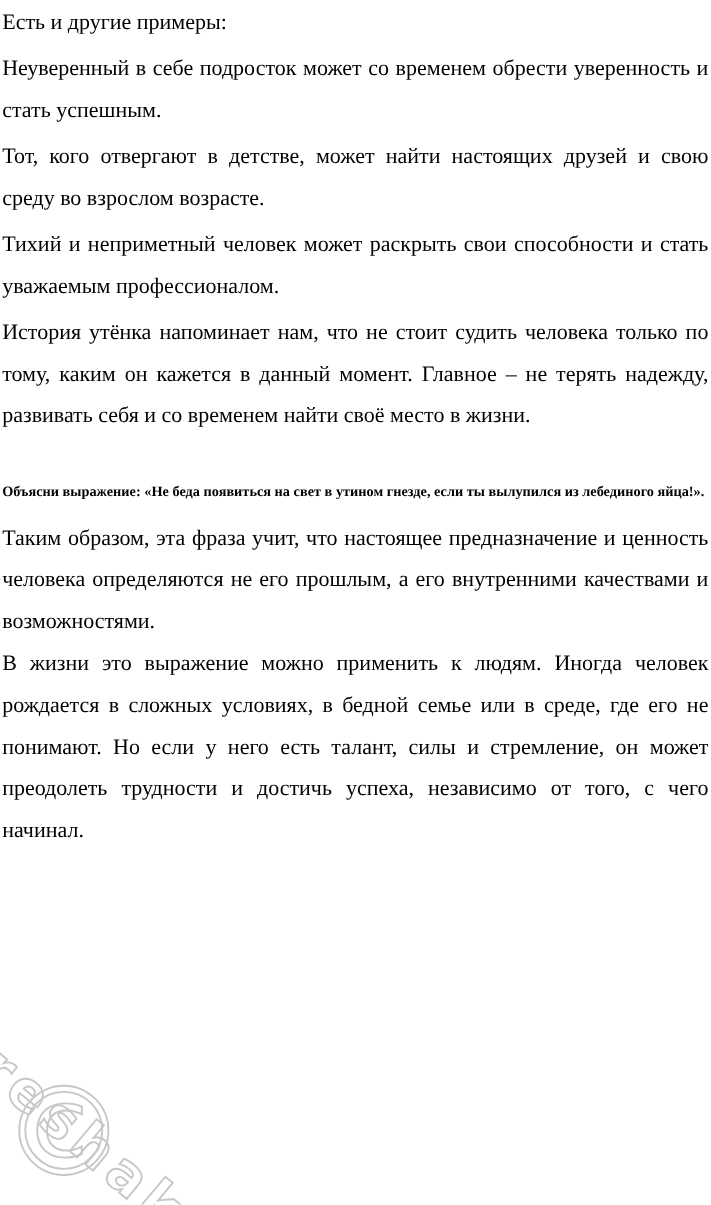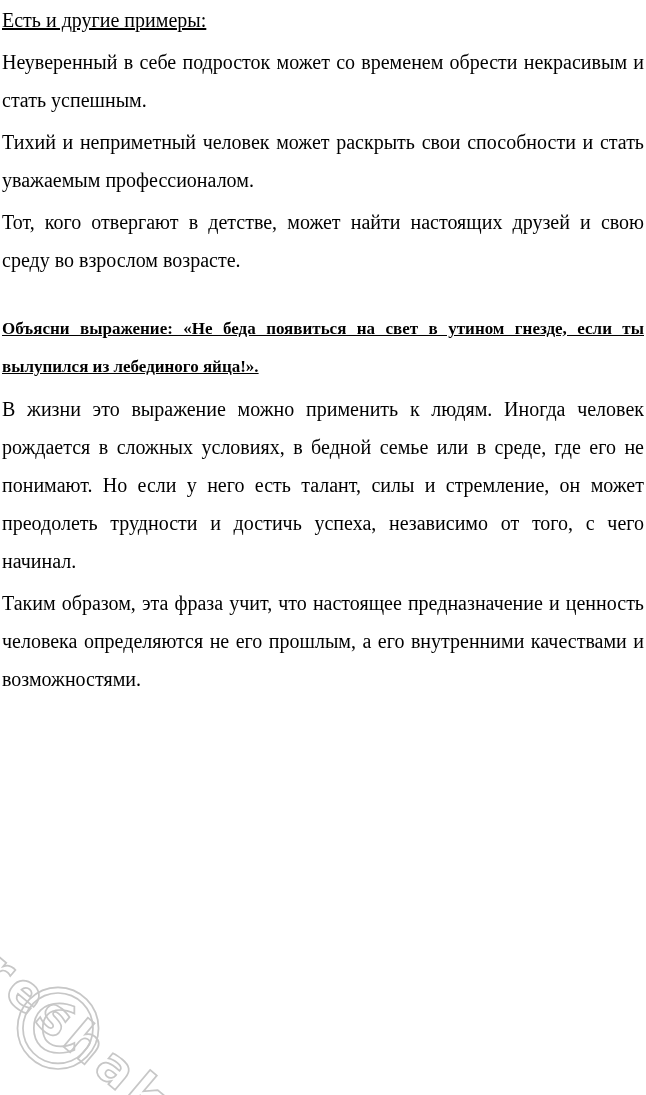--- a/index.html
+++ b/index.html
@@ -25,34 +25,32 @@
   }
   .content {
     position: relative;
     z-index: 1;
   }
   .header-row {
     display: flex;
     justify-content: space-between;
     align-items: baseline;
     margin: 0 18px 4px 0;
-    text-decoration: underline;
   }
   .para {
     margin: 0 0 4px 0;
     text-align: justify;
     text-align-last: left;
   }
   .question {
     font-weight: bold;
-    font-size: 17px;
+    font-size: 13px;
     margin: 31px 0 4px 0;
     text-align: justify;
     text-align-last: left;
-    text-decoration: underline;
   }
   .last-para {
     margin-bottom: 0;
   }
   
   .watermark {
     position: absolute;
     left: 0;
     top: 940px;
     width: 260px;
@@ -92,30 +90,31 @@
     <span class="wm-copy">©</span>
     <span class="wm-text">reshak.ru</span>
   </div>
 
   <div class="content">
 
     <div class="header-row">
       <span>Есть и другие примеры:</span>
     </div>
 
-    <p class="para">Неуверенный в себе подросток может со временем обрести некрасивым и стать успешным.</p>
+    <p class="para">Неуверенный в себе подросток может со временем обрести уверенность и стать успешным.</p>
+
+    <p class="para">Тот, кого отвергают в детстве, может найти настоящих друзей и свою среду во взрослом возрасте.</p>
 
     <p class="para">Тихий и неприметный человек может раскрыть свои способности и стать уважаемым профессионалом.</p>
 
-    <p class="para">Тот, кого отвергают в детстве, может найти настоящих друзей и свою среду во взрослом возрасте.</p>
-
+    <p class="para">История утёнка напоминает нам, что не стоит судить человека только по тому, каким он кажется в данный момент. Главное – не терять надежду, развивать себя и со временем найти своё место в жизни.</p>
 
     <h2 class="question">Объясни выражение: «Не беда появиться на свет в утином гнезде, если ты вылупился из лебединого яйца!».</h2>
 
 
 
+    <p class="para last-para">Таким образом, эта фраза учит, что настоящее предназначение и ценность человека определяются не его прошлым, а его внутренними качествами и возможностями.</p>
+
     <p class="para">В жизни это выражение можно применить к людям. Иногда человек рождается в сложных условиях, в бедной семье или в среде, где его не понимают. Но если у него есть талант, силы и стремление, он может преодолеть трудности и достичь успеха, независимо от того, с чего начинал.</p>
-
-    <p class="para last-para">Таким образом, эта фраза учит, что настоящее предназначение и ценность человека определяются не его прошлым, а его внутренними качествами и возможностями.</p>
 
   </div>
 
 </div>
 
 </body></html>

